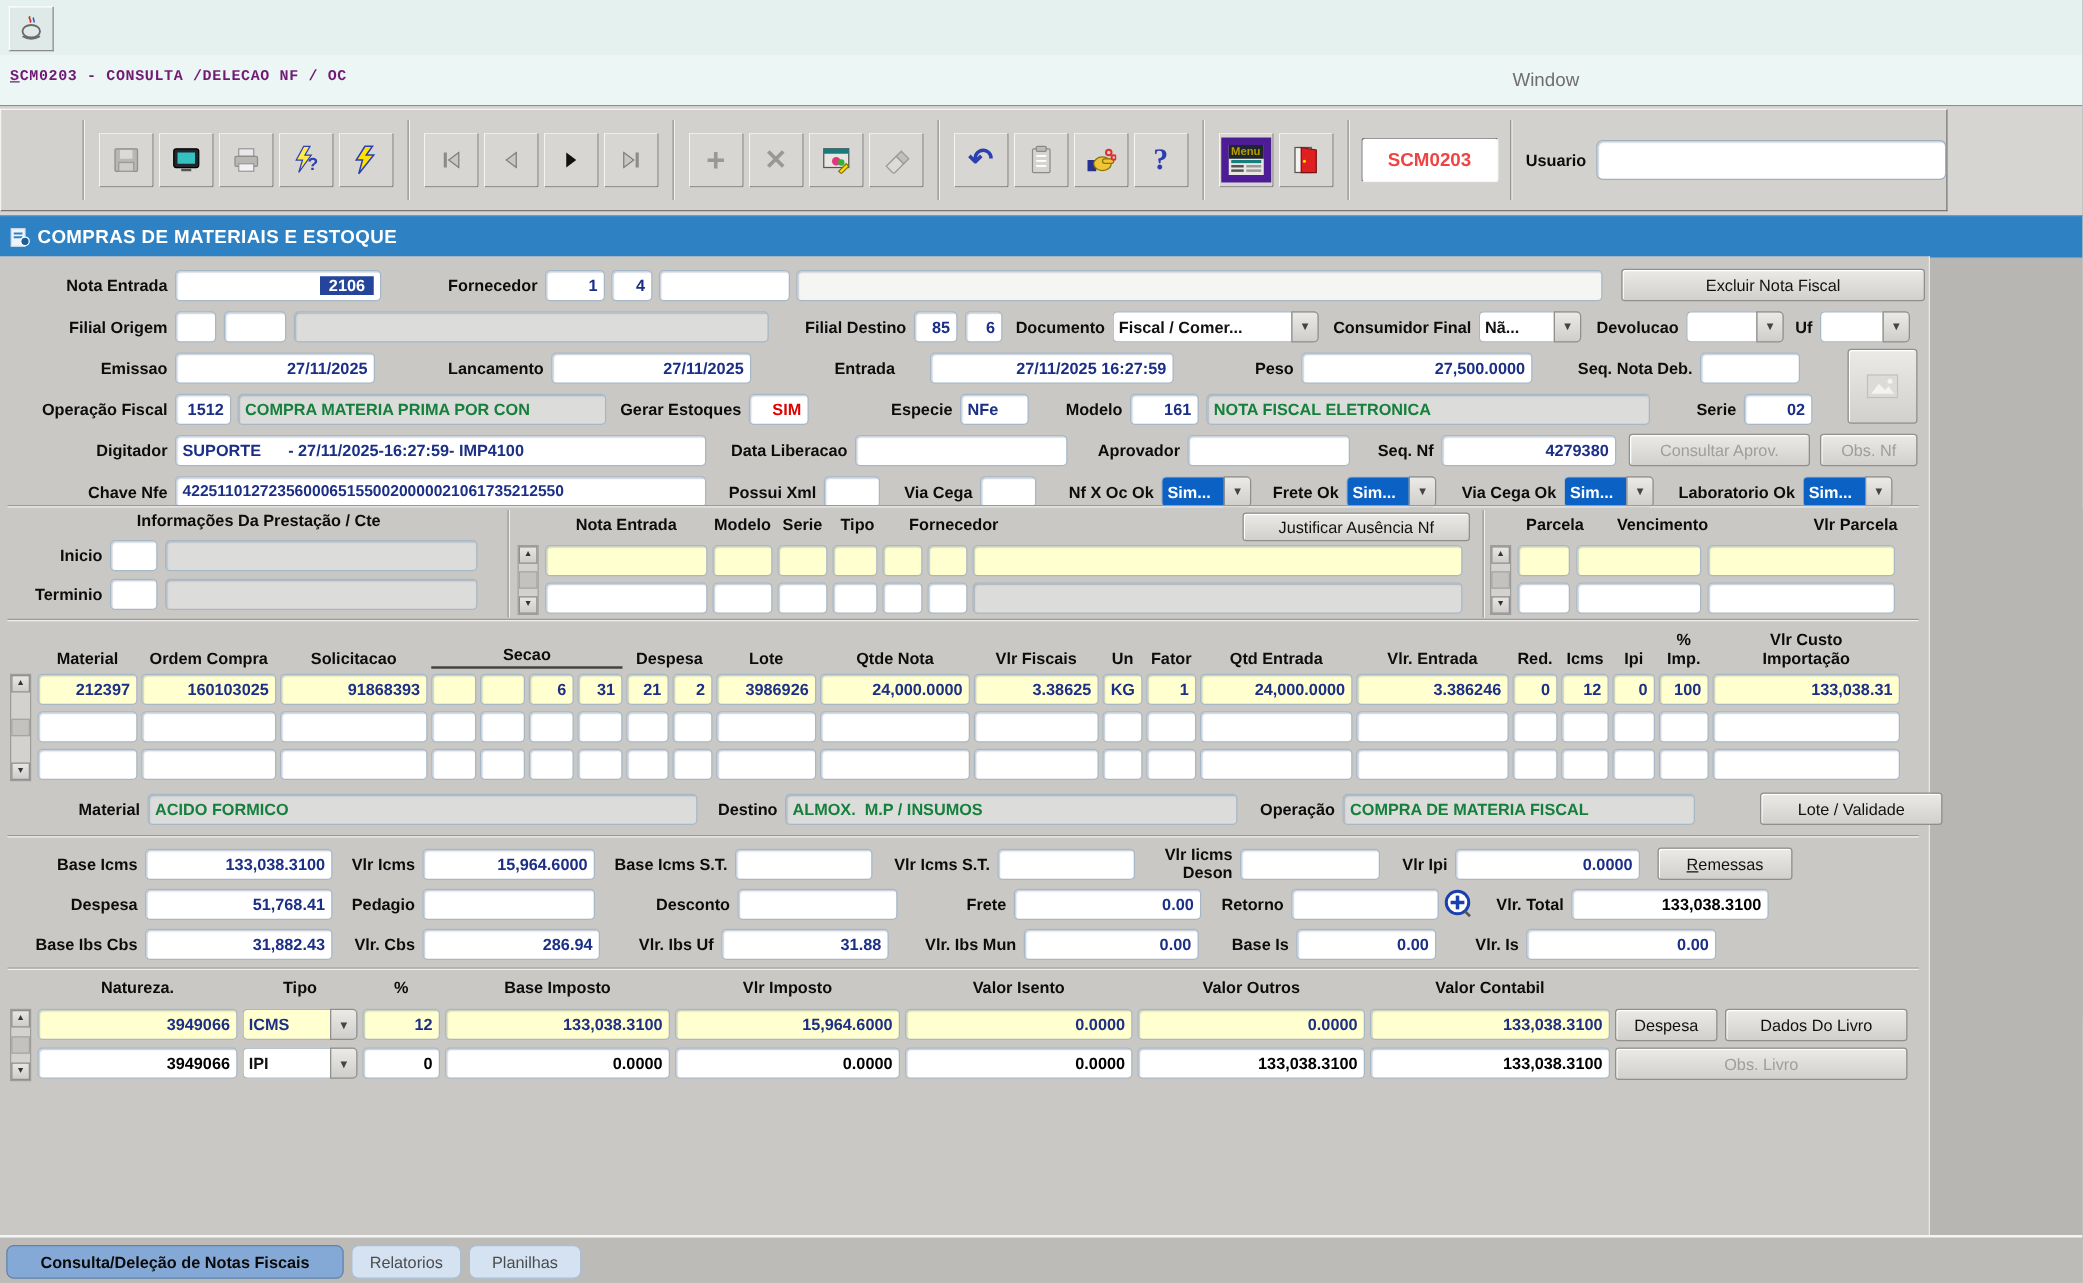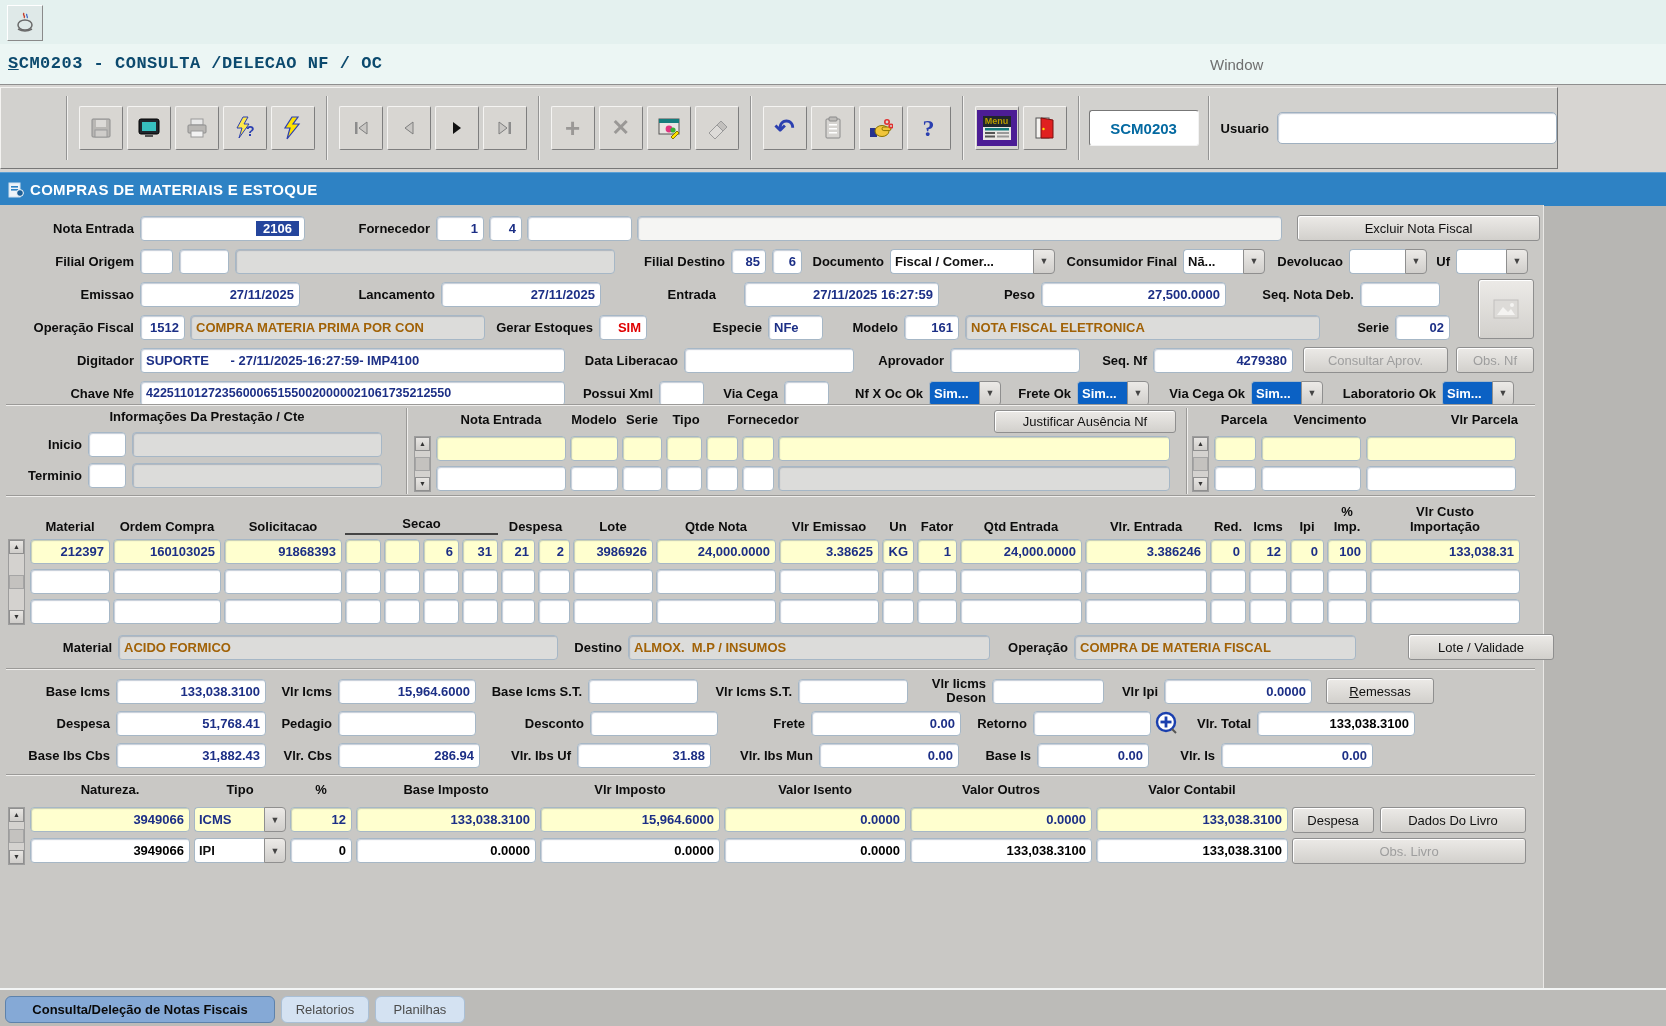--- a/index.html
+++ b/index.html
@@ -1,43 +1,43 @@
 <!DOCTYPE html>
 <html><head>
 <meta charset="utf-8">
 <style>
   html,body{margin:0;padding:0}
   body{width:1666px;height:1026px;position:relative;overflow:hidden;
        background:#b7b6b3;font-family:"Liberation Sans",sans-serif;font-size:13px;color:#111}
   
   #topstrip{position:absolute;left:0;top:0;width:1666px;height:44px;background:#e4f1ef}
   #menubar{position:absolute;left:0;top:44px;width:1666px;height:40px;background:#ecf6f4;border-bottom:1px solid #8f8f8f}
-  #apptitle{position:absolute;left:8px;top:10px;font-family:"Liberation Mono",monospace;font-weight:bold;font-size:17px;color:#0c4a6e;letter-spacing:.5px}
+  #apptitle{position:absolute;left:8px;top:10px;font-family:"Liberation Mono",monospace;font-weight:bold;font-size:12px;color:#701a75;letter-spacing:.5px}
   #winmenu{position:absolute;left:1210px;top:12px;font-size:15px;color:#6f6f6f}
   .javabtn{position:absolute;left:7px;top:5px;width:34px;height:34px;background:#dfe9e8;border:1px solid;border-color:#fff #8a8a8a #8a8a8a #fff;display:flex;align-items:center;justify-content:center}
   
   #toolbar{position:absolute;left:0;top:85px;width:1666px;height:87px;background:#d7d5d2}
   #toolpanel{position:absolute;left:0;top:2px;width:1556px;height:80px;background:#d2d1ce;border:1px solid;border-color:#f4f3f1 #777 #777 #f4f3f1;display:flex;align-items:center}
   .tbtn{width:42px;height:42px;margin:0 2px;background:#d8d6d2;border:1px solid;border-color:#f5f4f2 #7e7e7e #7e7e7e #f5f4f2;border-radius:2px;display:flex;align-items:center;justify-content:center;flex:none}
   .vsep{width:0;height:64px;border-left:1px solid #949494;border-right:1px solid #f1f0ee;margin:0 9px;flex:none}
   .g{font-weight:bold;font-size:20px;line-height:1}
-  .modbox{width:108px;height:34px;background:#fff;border:1px solid;border-color:#777 #f2f2f2 #f2f2f2 #777;border-radius:3px;display:flex;align-items:center;justify-content:center;font-weight:bold;font-size:15px;color:#0369a1;flex:none}
+  .modbox{width:108px;height:34px;background:#fff;border:1px solid;border-color:#777 #f2f2f2 #f2f2f2 #777;border-radius:3px;display:flex;align-items:center;justify-content:center;font-weight:bold;font-size:15px;color:#ef4444;flex:none}
   .userfld{width:278px;height:30px;background:#fff;border:1px solid #9fb0c0;border-radius:5px;box-shadow:inset 1px 1px 1px rgba(90,110,140,.35);flex:none}
   
   #banner{position:absolute;left:0;top:172px;width:1666px;height:33px;background:#2e82c4;display:flex;align-items:center;border-top:1px solid #5aa0d6}
   #banner .t{color:#fff;font-weight:bold;font-size:15px;margin-left:30px;letter-spacing:.3px}
   
   #form{position:absolute;left:0;top:205px;width:1543px;height:783px;background:#c9c8c5;border-right:1px solid #e9e8e6}
   .r{position:absolute;left:10px;height:26px;display:flex;align-items:center}
   .lbl{font-weight:bold;color:#0c0c0c;white-space:nowrap;text-align:right;margin-right:6px;flex:none}
   .lbl2{line-height:1.1;white-space:pre-line}
   .fld{height:25px;background:#fff;border:1px solid #a6b7c6;border-radius:4px;box-shadow:inset 1px 1px 1px rgba(90,110,140,.35);
        display:flex;align-items:center;padding:0 5px;font-weight:bold;color:#1c2f86;box-sizing:border-box;flex:none;overflow:hidden;white-space:nowrap}
   .c{justify-content:flex-end}.rt{justify-content:flex-end}
-  .ro{background:#dcdcda;color:#a16207}
+  .ro{background:#dcdcda;color:#15803d}
   .lt{background:#f5f5f3}
   .yel{background:#ffffcf}
   .blk{color:#000}
   .red{color:#e00000}
   .pre{white-space:pre}
   .selval{background:#25459c;color:#fff;padding:0 7px}
   .btn{height:26px;background:linear-gradient(#eceae7,#d2d0cc);border:1px solid #8f8f8f;border-radius:3px;box-shadow:inset 1px 1px 0 #fff;
        display:flex;align-items:center;justify-content:center;color:#111;padding:0 10px;box-sizing:border-box;flex:none;white-space:nowrap}
   .btn.dis{color:#9e9e9e}
   .combo{display:flex;flex:none}
@@ -474,21 +474,21 @@
   <div class="sep" style="top:290px"></div>
 
   <div class="igrid" style="top:296px;height:34px;align-items:end">
     <span class="hdr">Material</span>
     <span class="hdr">Ordem Compra</span>
     <span class="hdr">Solicitacao</span>
     <span class="hdr" style="grid-column:4/8;border-bottom:2px solid #444;padding-bottom:1px">Secao</span>
     <span class="hdr" style="grid-column:8/10">Despesa</span>
     <span class="hdr">Lote</span>
     <span class="hdr">Qtde Nota</span>
-    <span class="hdr">Vlr Emissao</span>
+    <span class="hdr">Vlr Fiscais</span>
     <span class="hdr">Un</span>
     <span class="hdr">Fator</span>
     <span class="hdr">Qtd Entrada</span>
     <span class="hdr">Vlr. Entrada</span>
     <span class="hdr">Red.</span>
     <span class="hdr">Icms</span>
     <span class="hdr">Ipi</span>
     <span class="hdr">%
 Imp.</span>
     <span class="hdr">Vlr Custo

